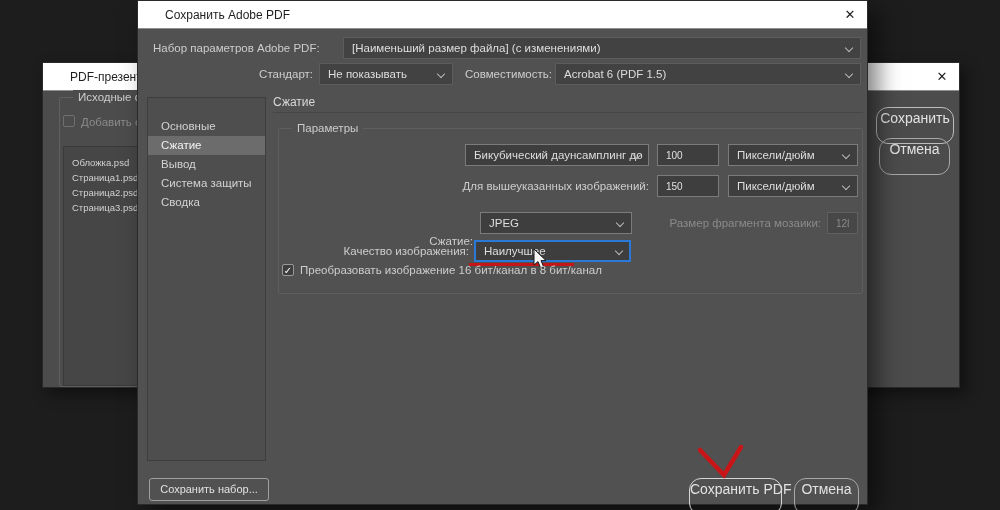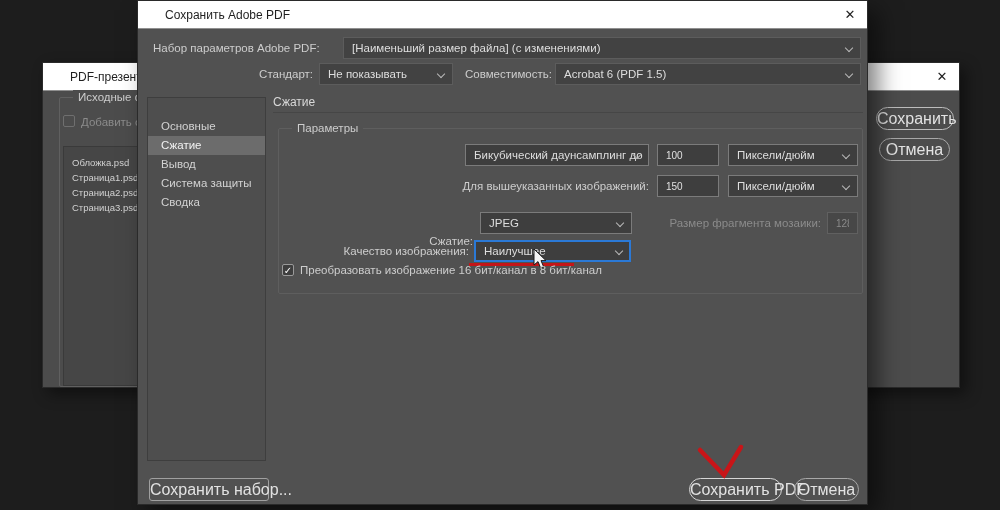--- a/index.html
+++ b/index.html
@@ -57,26 +57,26 @@
   }
   .checkbox {
     position:absolute; width:12px; height:12px; background:#3e3e3e;
     border:1px solid #9a9a9a; border-radius:2px; color:#fff;
     font-size:10px; line-height:11px; text-align:center;
   }
   .checkbox.off { border-color:#6f6f6f; color:transparent; }
   .btn-rect {
     position:absolute; height:23px; background:#515151;
     border:1px solid #a0a0a0; border-radius:3px; color:#e2e2e2;
-    font-size:16px; line-height:21px; text-align:center; white-space:nowrap;
+    font-size:11px; line-height:21px; text-align:center; white-space:nowrap;
   }
   .btn-pill {
-    position:absolute; height:23px; background:transparent;
+    position:absolute; height:37px; background:transparent;
     border:1px solid #a8a8a8; border-radius:12px; color:#e2e2e2;
-    font-size:16px; line-height:21px; text-align:center; white-space:nowrap;
+    font-size:14px; line-height:21px; text-align:center; white-space:nowrap;
   }
   .btn-pill.primary { border:1.5px solid #d6d6d6; }
   .sep { position:absolute; height:1px; background:#464646; }
   .listbox {
     position:absolute; background:#464646; border:1px solid #3a3a3a;
     padding:8px 0 0 8px;
   }
   .file-item { font-size:9.5px; line-height:15px; color:#d2d2d2; white-space:nowrap; }
   .annotation { position:absolute; pointer-events:none; }
 </style>

